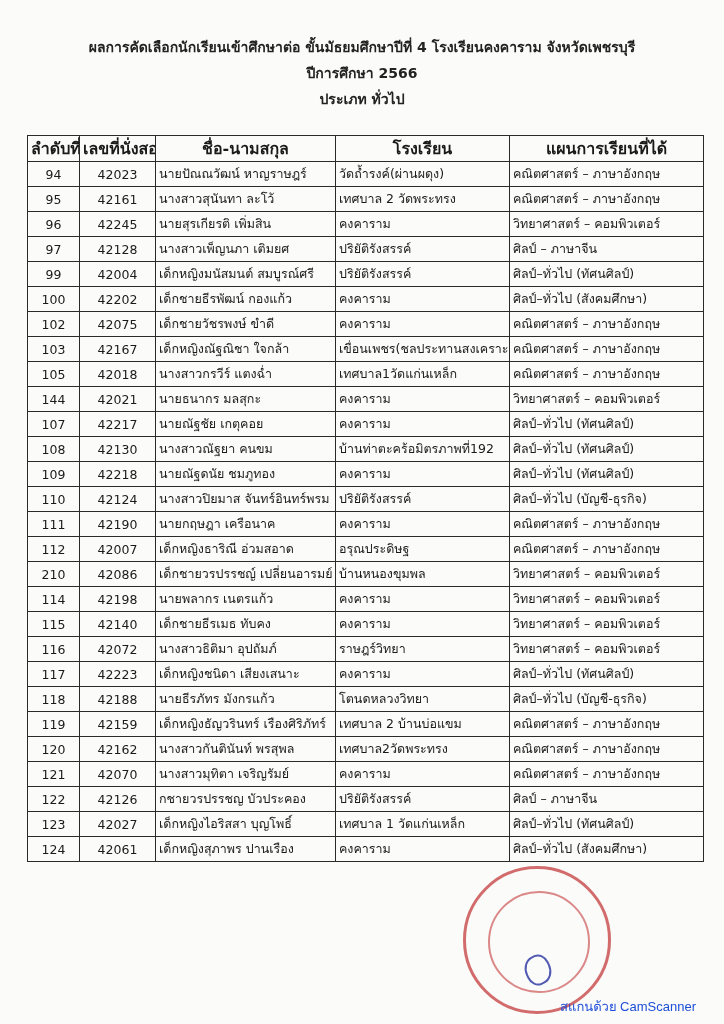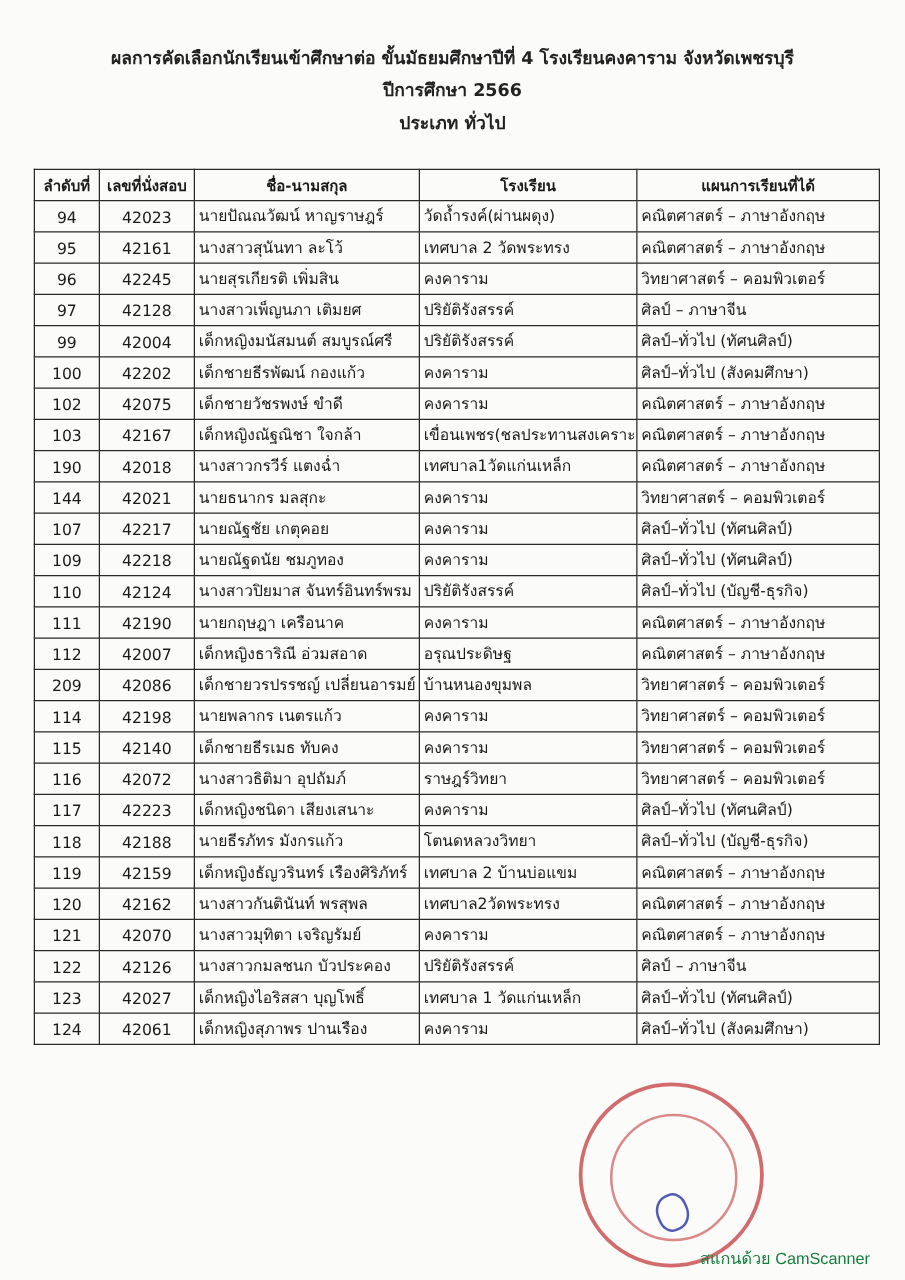--- a/index.html
+++ b/index.html
@@ -10,39 +10,39 @@
   .titles { position: absolute; top: 34px; left: 0; width: 724px; text-align: center; }
   .titles div { font-size: 14px; line-height: 26px; font-weight: bold; color: #222; }
   table {
     position: absolute; top: 135px; left: 27px; width: 676px;
     border-collapse: collapse; table-layout: fixed;
   }
   th, td {
     border: 1.3px solid #2a2a2a; height: 24px; padding: 0 3px;
     font-size: 12.5px; white-space: nowrap; overflow: hidden;
   }
-  th { font-weight: bold; text-align: center; font-size: 12px; }
+  th { font-weight: bold; text-align: center; font-size: 16px; }
   td.c { text-align: center; }
   td.l { text-align: left; }
   col.c1 { width: 52px; } col.c2 { width: 76px; } col.c3 { width: 180px; }
   col.c4 { width: 174px; } col.c5 { width: 194px; }
   .stamp {
     position: absolute; left: 463px; top: 866px; width: 148px; height: 148px; border-radius: 50%;
     border: 3px solid rgba(196,60,60,0.75); box-sizing: border-box;
   }
   .stamp::after {
     content: ""; position: absolute; left: 22px; top: 22px; width: 98px; height: 98px; border-radius: 50%;
     border: 2px solid rgba(196,60,60,0.6);
   }
   .signature {
     position: absolute; left: 525px; top: 955px; width: 22px; height: 26px;
     border: 2px solid rgba(40,50,160,0.8); border-radius: 50% 40% 50% 40%; transform: rotate(-25deg);
   }
   .watermark {
-    position: absolute; right: 28px; top: 996px; font-size: 13px; color: #15803d;
+    position: absolute; right: 28px; top: 996px; font-size: 13px; color: #1d4ed8;
     font-family: "Liberation Sans", sans-serif;
   }
 </style>
 </head>
 <body>
 
 <div class="titles">
   <div>ผลการคัดเลือกนักเรียนเข้าศึกษาต่อ ขั้นมัธยมศึกษาปีที่ 4 โรงเรียนคงคาราม จังหวัดเพชรบุรี</div>
   <div>ปีการศึกษา 2566</div>
   <div>ประเภท ทั่วไป</div>
@@ -116,38 +116,45 @@
         <td class="l">คณิตศาสตร์ – ภาษาอังกฤษ</td>
       </tr>
       <tr>
         <td class="c">103</td>
         <td class="c">42167</td>
         <td class="l">เด็กหญิงณัฐณิชา  ใจกล้า</td>
         <td class="l">เขื่อนเพชร(ชลประทานสงเคราะห์)</td>
         <td class="l">คณิตศาสตร์ – ภาษาอังกฤษ</td>
       </tr>
       <tr>
-        <td class="c">190</td>
+        <td class="c">105</td>
         <td class="c">42018</td>
         <td class="l">นางสาวกรวีร์  แตงฉ่ำ</td>
         <td class="l">เทศบาล1วัดแก่นเหล็ก</td>
         <td class="l">คณิตศาสตร์ – ภาษาอังกฤษ</td>
       </tr>
       <tr>
         <td class="c">144</td>
         <td class="c">42021</td>
         <td class="l">นายธนากร  มลสุกะ</td>
         <td class="l">คงคาราม</td>
         <td class="l">วิทยาศาสตร์ – คอมพิวเตอร์</td>
       </tr>
       <tr>
         <td class="c">107</td>
         <td class="c">42217</td>
         <td class="l">นายณัฐชัย  เกตุคอย</td>
         <td class="l">คงคาราม</td>
+        <td class="l">ศิลป์–ทั่วไป (ทัศนศิลป์)</td>
+      </tr>
+      <tr>
+        <td class="c">108</td>
+        <td class="c">42130</td>
+        <td class="l">นางสาวณัฐยา  คนขม</td>
+        <td class="l">บ้านท่าตะคร้อมิตรภาพที่192</td>
         <td class="l">ศิลป์–ทั่วไป (ทัศนศิลป์)</td>
       </tr>
       <tr>
         <td class="c">109</td>
         <td class="c">42218</td>
         <td class="l">นายณัฐดนัย  ชมภูทอง</td>
         <td class="l">คงคาราม</td>
         <td class="l">ศิลป์–ทั่วไป (ทัศนศิลป์)</td>
       </tr>
       <tr>
@@ -165,21 +172,21 @@
         <td class="l">คณิตศาสตร์ – ภาษาอังกฤษ</td>
       </tr>
       <tr>
         <td class="c">112</td>
         <td class="c">42007</td>
         <td class="l">เด็กหญิงธาริณี  อ่วมสอาด</td>
         <td class="l">อรุณประดิษฐ</td>
         <td class="l">คณิตศาสตร์ – ภาษาอังกฤษ</td>
       </tr>
       <tr>
-        <td class="c">209</td>
+        <td class="c">210</td>
         <td class="c">42086</td>
         <td class="l">เด็กชายวรปรรชญ์  เปลี่ยนอารมย์</td>
         <td class="l">บ้านหนองขุมพล</td>
         <td class="l">วิทยาศาสตร์ – คอมพิวเตอร์</td>
       </tr>
       <tr>
         <td class="c">114</td>
         <td class="c">42198</td>
         <td class="l">นายพลากร  เนตรแก้ว</td>
         <td class="l">คงคาราม</td>
@@ -230,21 +237,21 @@
       <tr>
         <td class="c">121</td>
         <td class="c">42070</td>
         <td class="l">นางสาวมุทิตา  เจริญรัมย์</td>
         <td class="l">คงคาราม</td>
         <td class="l">คณิตศาสตร์ – ภาษาอังกฤษ</td>
       </tr>
       <tr>
         <td class="c">122</td>
         <td class="c">42126</td>
-        <td class="l">นางสาวกมลชนก  บัวประคอง</td>
+        <td class="l">กชายวรปรรชญ  บัวประคอง</td>
         <td class="l">ปริยัติรังสรรค์</td>
         <td class="l">ศิลป์ – ภาษาจีน</td>
       </tr>
       <tr>
         <td class="c">123</td>
         <td class="c">42027</td>
         <td class="l">เด็กหญิงไอริสสา  บุญโพธิ์</td>
         <td class="l">เทศบาล 1 วัดแก่นเหล็ก</td>
         <td class="l">ศิลป์–ทั่วไป (ทัศนศิลป์)</td>
       </tr>

